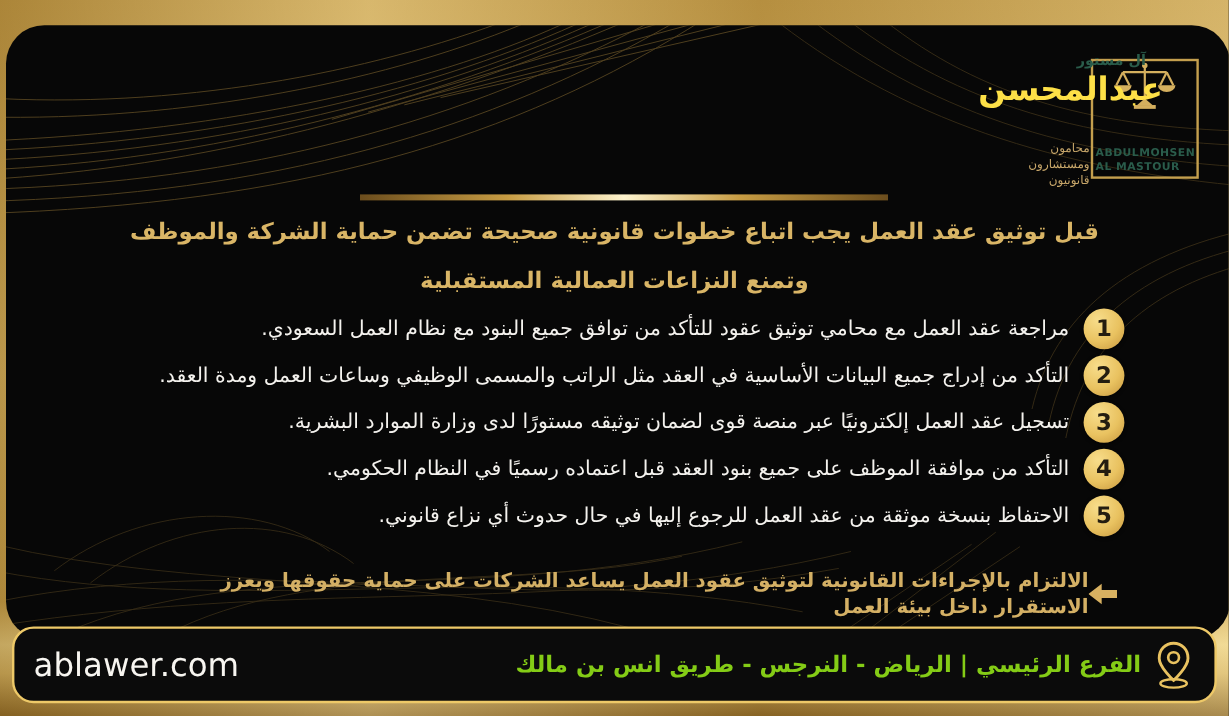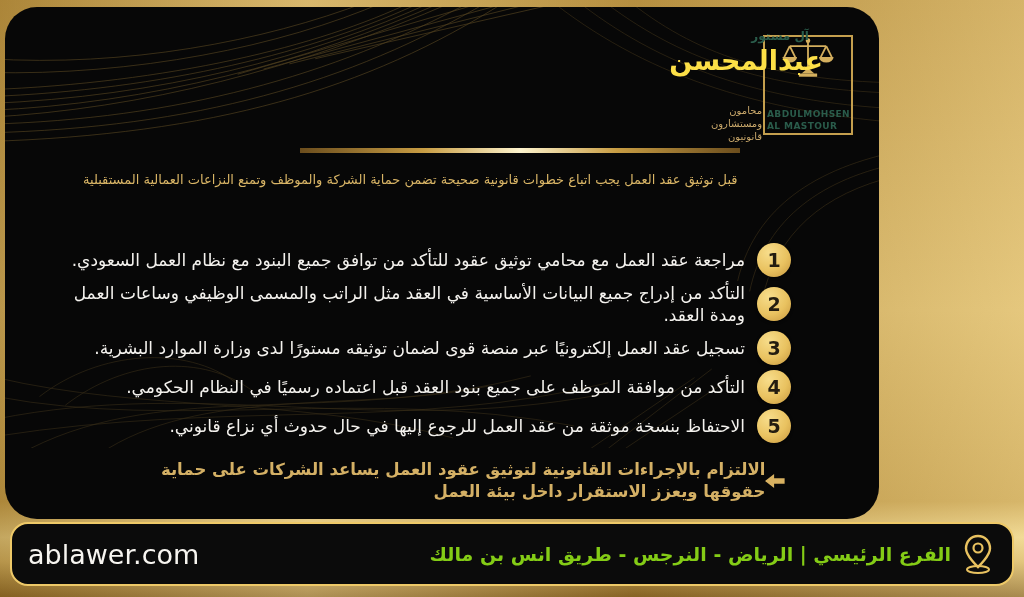--- a/index.html
+++ b/index.html
@@ -9,21 +9,21 @@
   .poster{
     position:relative; width:1024px; height:597px; margin:0 auto;
     overflow:hidden;
     background:
       linear-gradient(90deg, rgba(120,85,20,.35) 0%, rgba(255,240,185,.30) 30%, rgba(120,85,20,.22) 62%, rgba(255,242,190,.25) 100%),
       linear-gradient(180deg,#c79f4c 0%,#dcb968 52%,#c9a24e 84%,#edd389 90%,#d9b869 94%,#8a6628 100%);
   }
 
   
   .panel{
-    position:absolute; left:5px; top:7px; width:874px; height:512px;
+    position:absolute; left:5px; top:21px; width:1020px; height:512px;
     background:#070707; border-radius:32px; overflow:hidden;
   }
   .deco{ position:absolute; inset:0; pointer-events:none; }
 
   
   .logo{ position:absolute; top:8px; right:16px; width:175px; height:132px; }
   .logo-frame{ position:absolute; left:75px; top:20px; width:90px; height:100px; border:2px solid #c49f4e; }
   .logo-scales{ position:absolute; left:92px; top:22px; }
   .logo-ar-small{ position:absolute; right:54px; top:14px; font-size:12px; font-weight:bold; color:#2a5c4b; }
   .logo-ar-big{ position:absolute; right:40px; top:30px; font-size:27px; font-weight:bold; color:#fde047; white-space:nowrap; }
@@ -38,22 +38,22 @@
     text-shadow:0 1px 2px rgba(0,0,0,.8);
   }
   .gold-bar{
     position:absolute; left:295px; top:141px; width:440px; height:5px;
     background:linear-gradient(90deg,#6b4d1d 0%,#c79c43 28%,#fdf3cd 50%,#c79c43 72%,#6b4d1d 100%);
   }
 
   
   .intro{
     position:absolute; right:84px; left:78px; top:152px;
-    direction:rtl; text-align:left;
-    color:#d9b566; font-size:13px; font-weight:normal; line-height:41px;
+    direction:rtl; text-align:center;
+    color:#d9b566; font-size:19px; font-weight:bold; line-height:41px;
   }
 
   
   .tips{ position:absolute; right:88px; left:54px; top:236px; direction:rtl; }
   .tip{ display:flex; align-items:center; gap:12px; min-height:34px; margin-bottom:5px; }
   .tip-badge{
     flex:0 0 34px; width:34px; height:34px; border-radius:50%;
     background:radial-gradient(circle at 35% 28%, #f7dd8b 0%, #e9c260 55%, #c6963d 100%);
     box-shadow:0 1px 3px rgba(0,0,0,.7);
     color:#241d10; font-size:19px; font-weight:bold;

